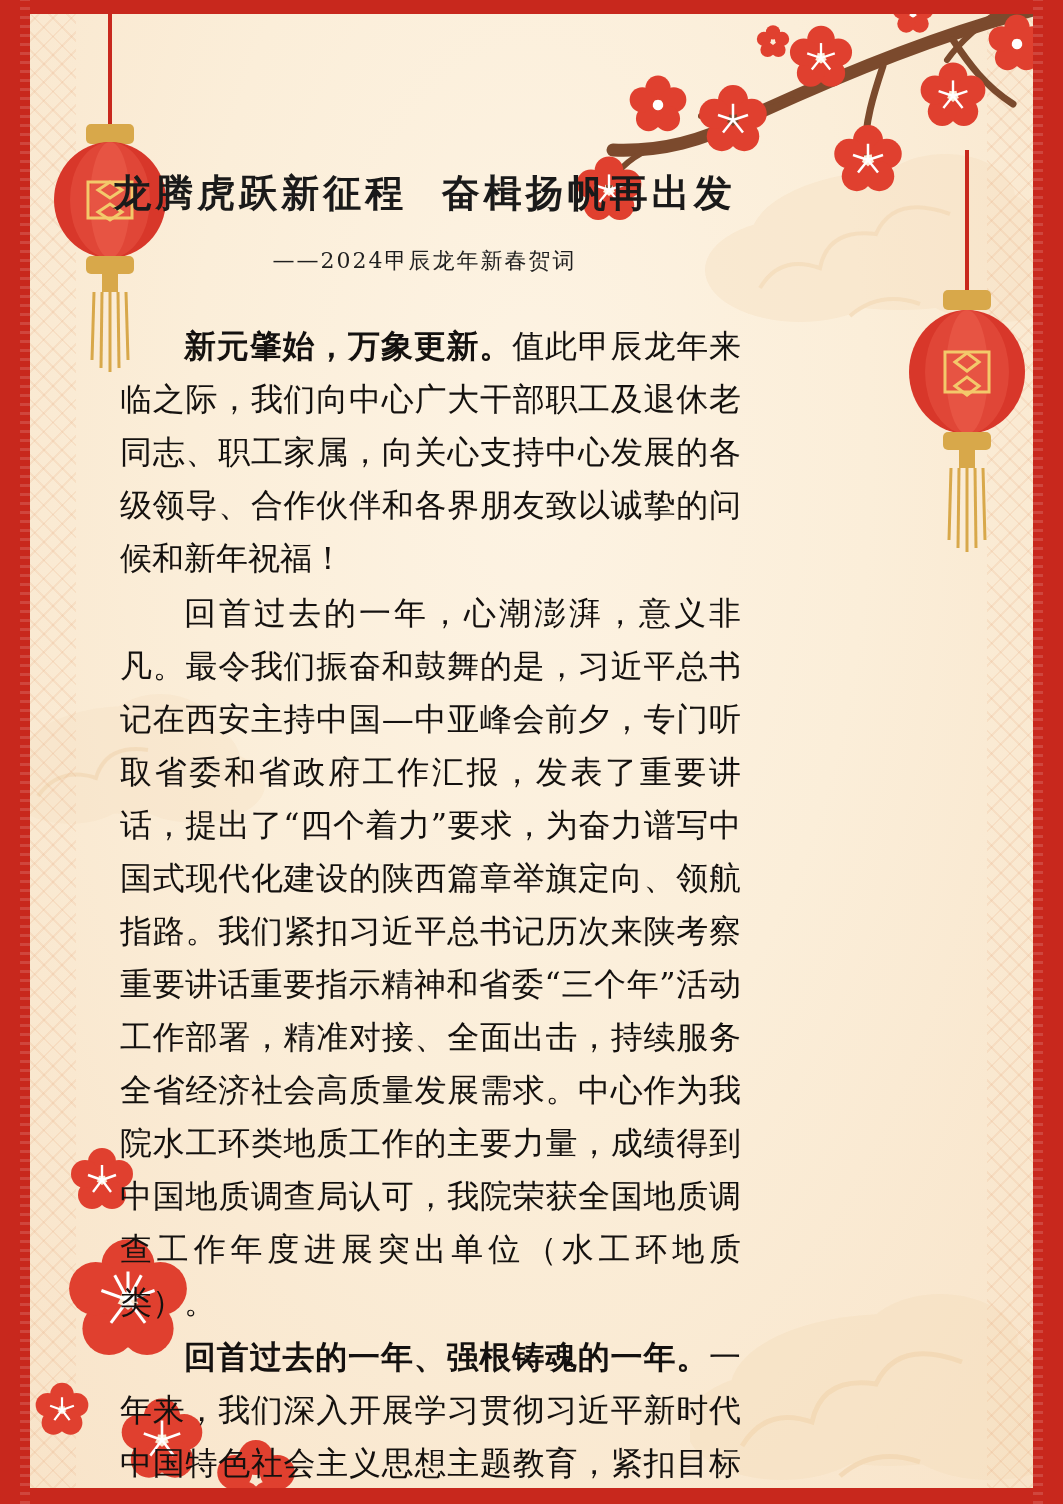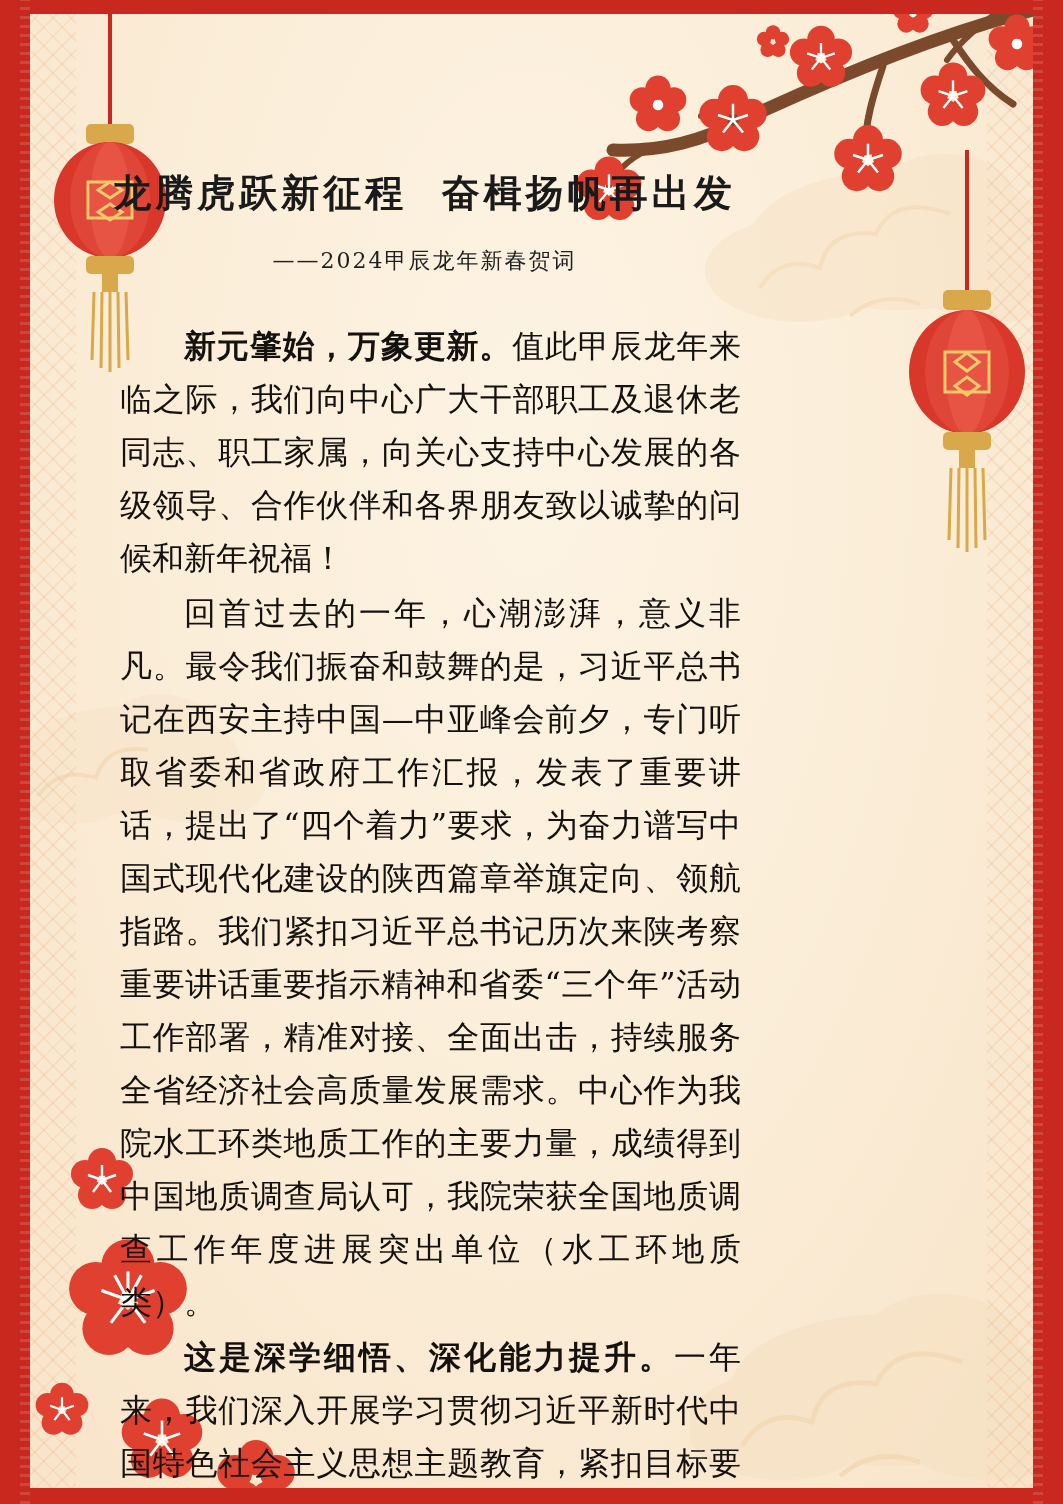--- a/index.html
+++ b/index.html
@@ -442,21 +442,21 @@
       <div class="main-title">龙腾虎跃新征程  奋楫扬帆再出发</div>
       <div class="subtitle">——2024甲辰龙年新春贺词</div>
     </div>
 
     <div class="body-text">
 
       <p class="para"><span class="lead">新元肇始，万象更新。</span><span>值此甲辰龙年来临之际，我们向中心广大干部职工及退休老同志、职工家属，向关心支持中心发展的各级领导、合作伙伴和各界朋友致以诚挚的问候和新年祝福！</span></p>
 
       <p class="para"><span>回首过去的一年，心潮澎湃，意义非凡。最令我们振奋和鼓舞的是，习近平总书记在西安主持中国—中亚峰会前夕，专门听取省委和省政府工作汇报，发表了重要讲话，提出了“四个着力”要求，为奋力谱写中国式现代化建设的陕西篇章举旗定向、领航指路。我们紧扣习近平总书记历次来陕考察重要讲话重要指示精神和省委“三个年”活动工作部署，精准对接、全面出击，持续服务全省经济社会高质量发展需求。中心作为我院水工环类地质工作的主要力量，成绩得到中国地质调查局认可，我院荣获全国地质调查工作年度进展突出单位（水工环地质类）。</span></p>
 
-      <p class="para"><span class="lead">这是深学细悟、深化能力提升。</span><span>一年来，我们深入开展学习贯彻习近平新时代中国特色社会主义思想主题教育，紧扣目标要求、大兴调查研究、狠抓落地见效，广大党员干部以学铸魂、站稳人民立场，地质报国之心更加坚定；以学增智、深化能力提升，攻坚克难本领更加过硬；以学正风、促进作风转变，实干担当作风更加优良；以学促干、推动事业发展，服务生态文明之力愈发磅礴。以严实态度狠抓党的建设，有力推动中心高质量发展再上新台阶。</span></p>
+      <p class="para"><span class="lead">回首过去的一年、强根铸魂的一年。</span><span>一年来，我们深入开展学习贯彻习近平新时代中国特色社会主义思想主题教育，紧扣目标要求、大兴调查研究、狠抓落地见效，广大党员干部以学铸魂、站稳人民立场，地质报国之心更加坚定；以学增智、深化能力提升，攻坚克难本领更加过硬；以学正风、促进作风转变，实干担当作风更加优良；以学促干、推动事业发展，服务生态文明之力愈发磅礴。以严实态度狠抓党的建设，有力推动中心高质量发展再上新台阶。</span></p>
 
     </div>
   </div>
 
   <div class="pattern-band pattern-left"></div>
   <div class="pattern-band pattern-right"></div>
   <div class="frame-edge frame-top"></div>
   <div class="frame-edge frame-bottom"></div>
   <div class="frame-edge frame-left"></div>
   <div class="frame-edge frame-right"></div>

